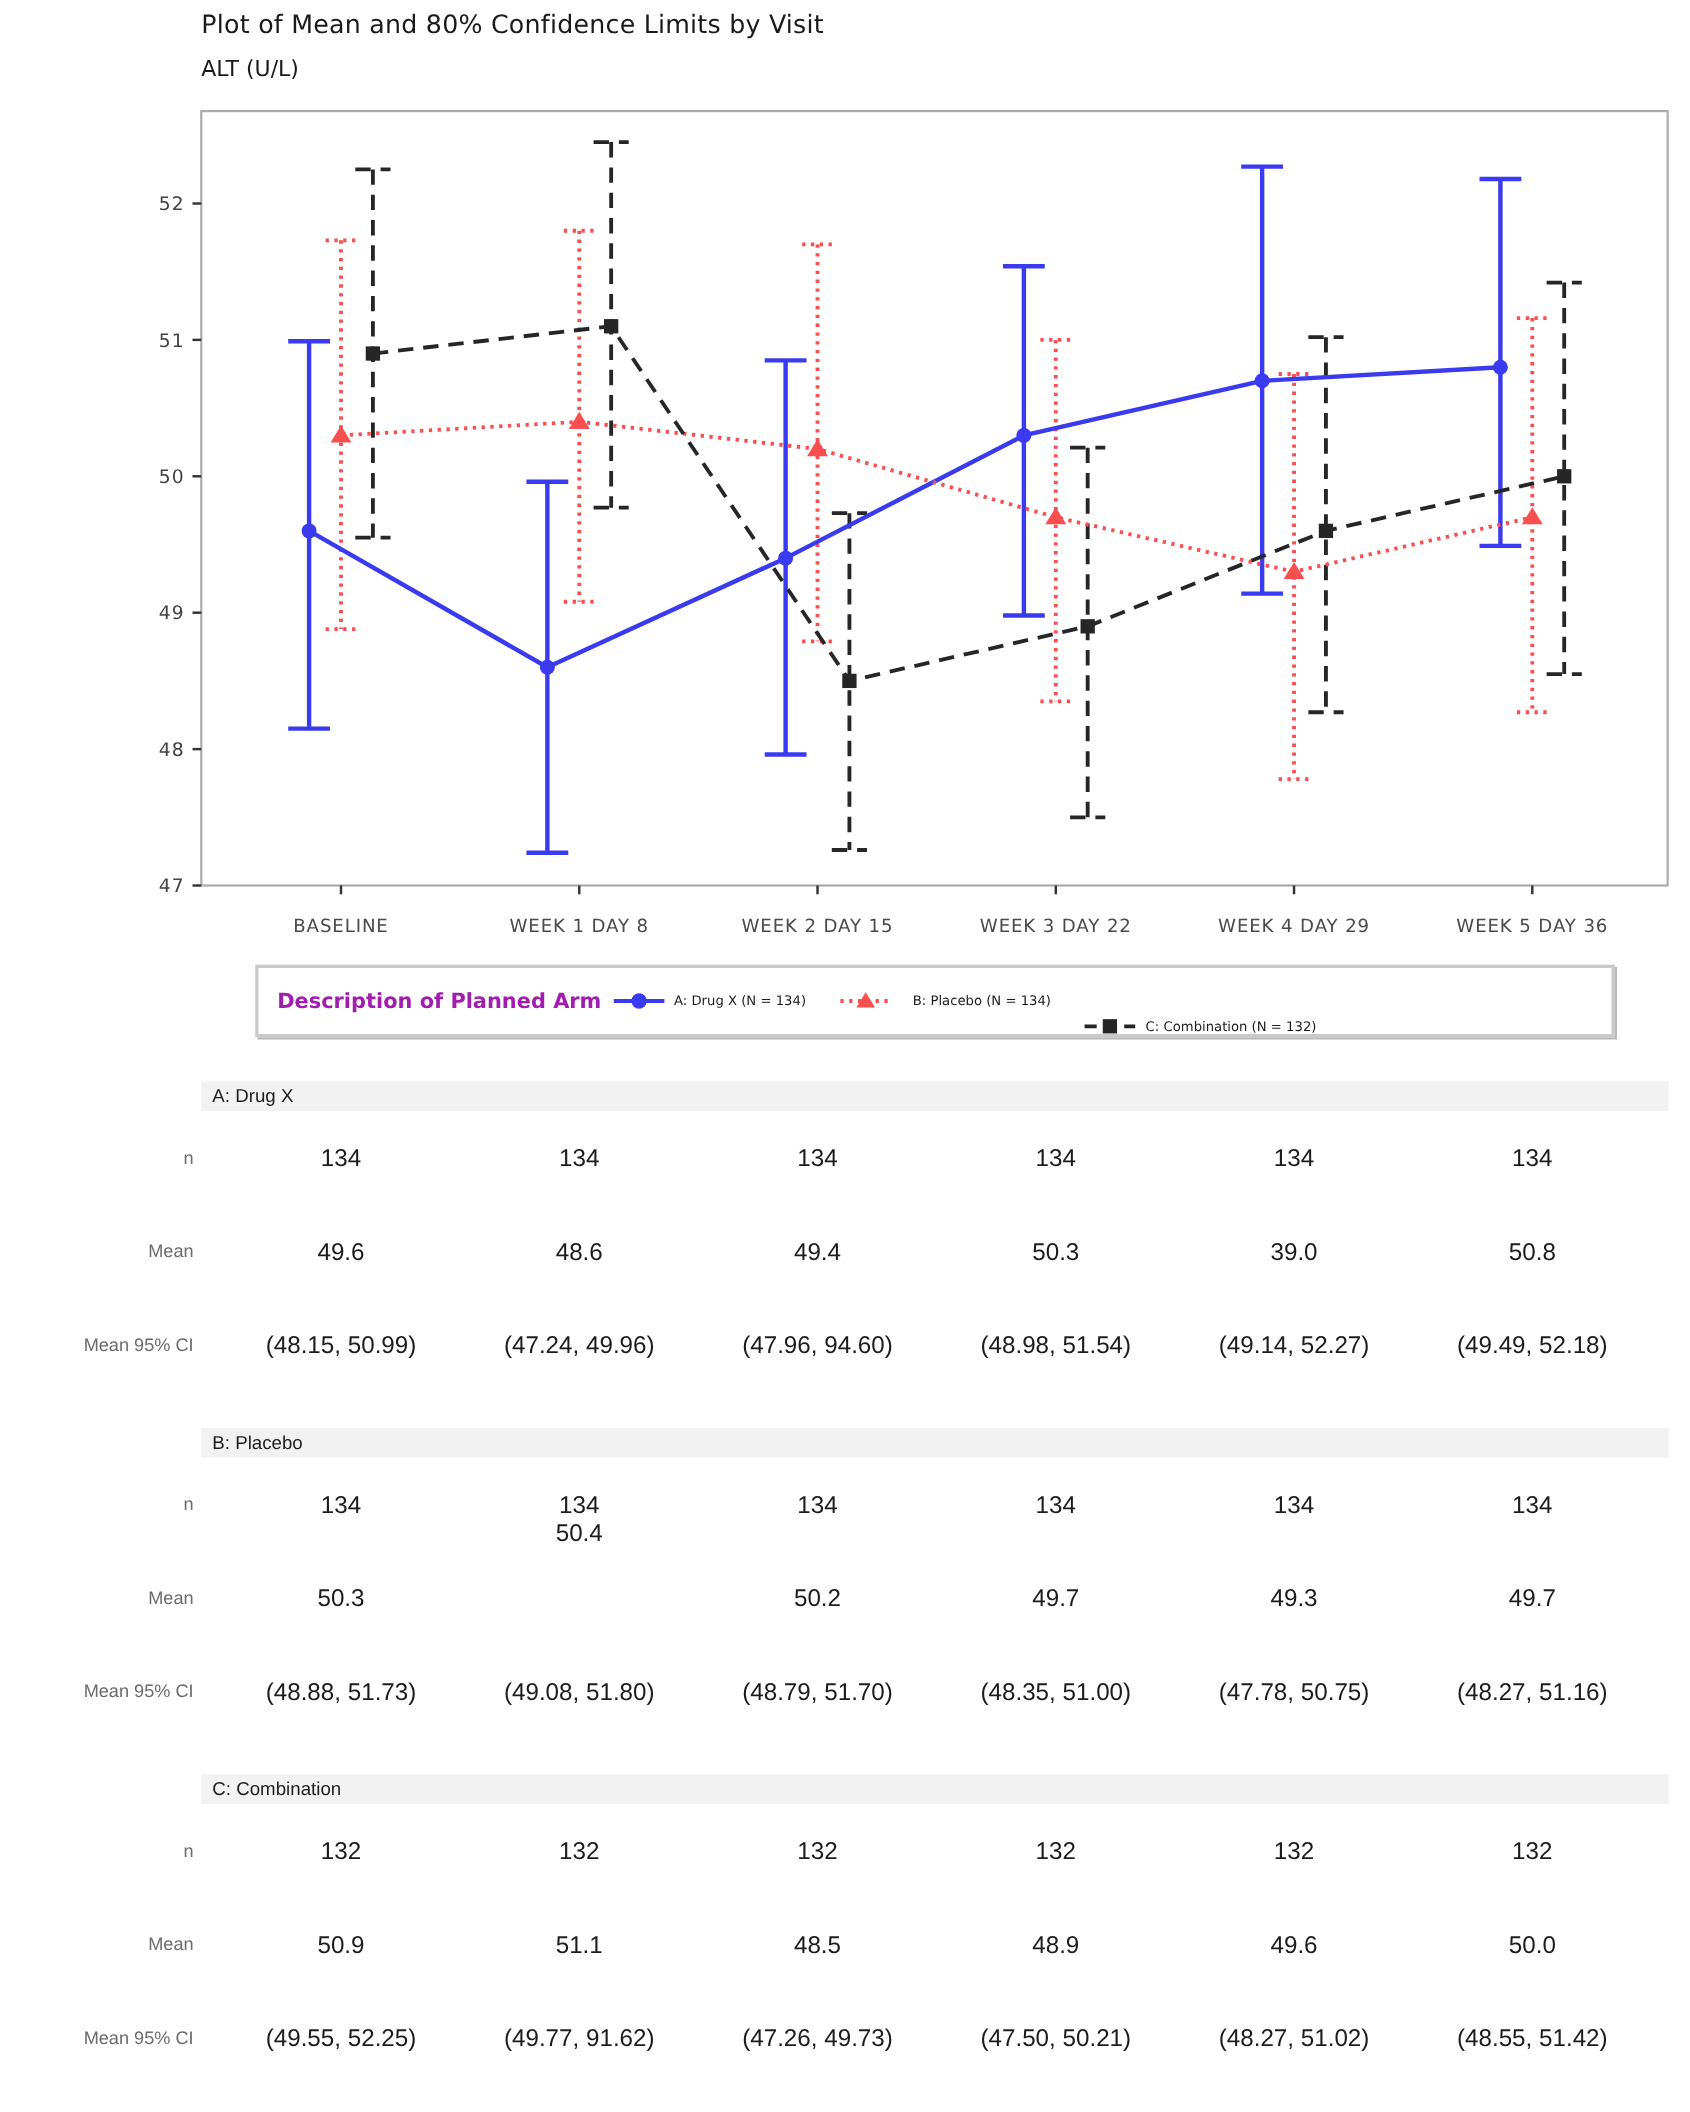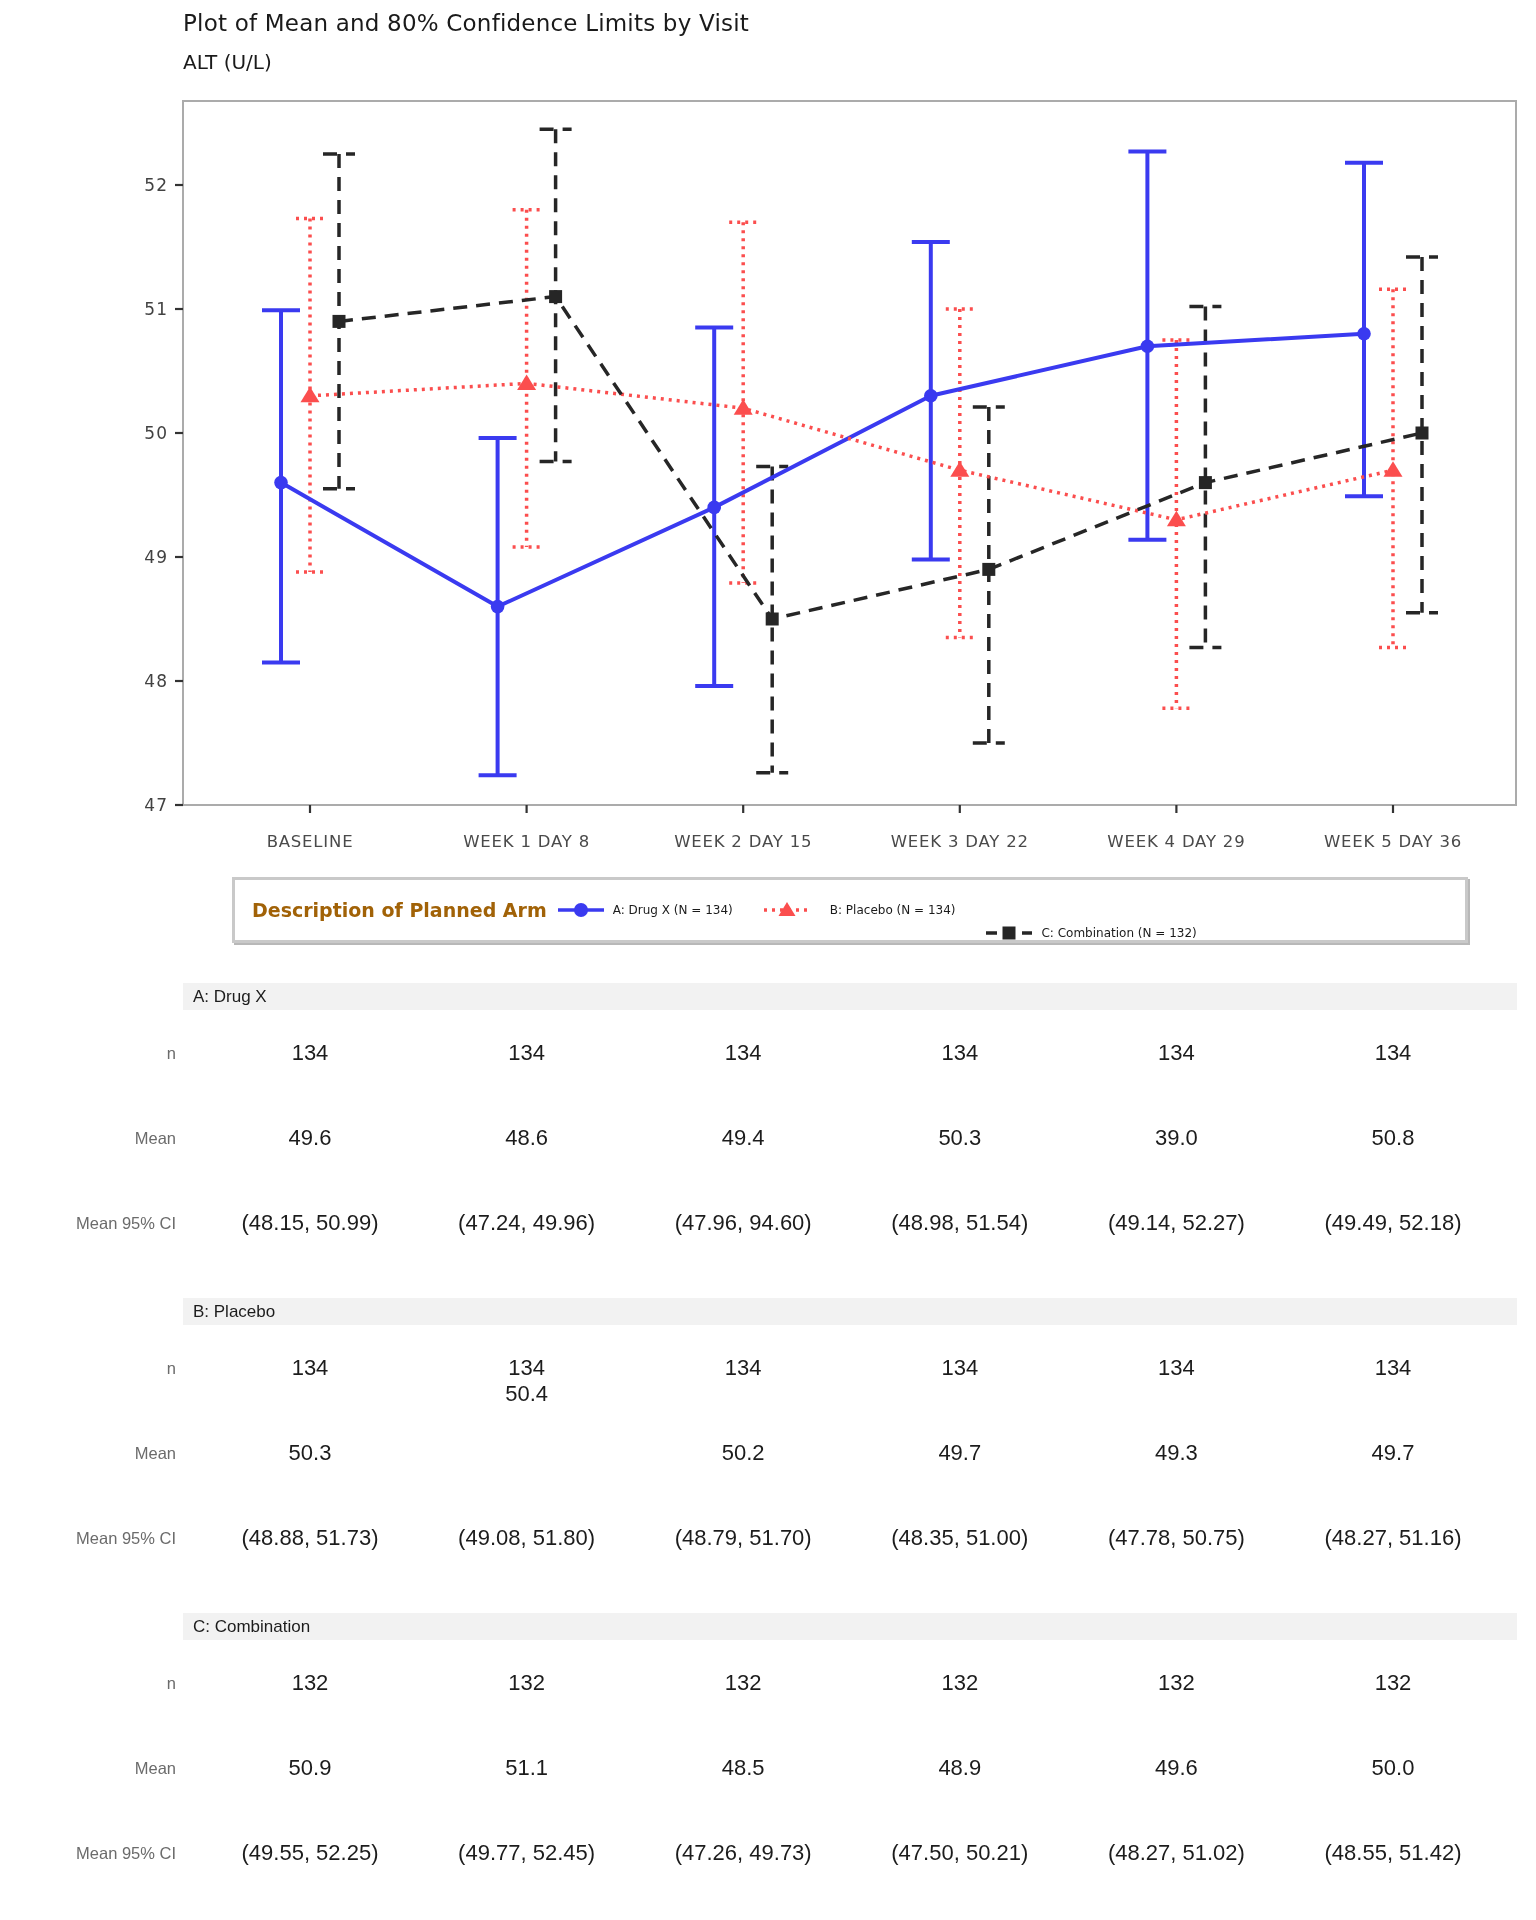--- a/index.html
+++ b/index.html
@@ -15,21 +15,21 @@
     position:absolute;left:183px;top:50px;font-size:20px;color:#1a1a1a;
     font-weight:400;
   }
   #plot-svg{position:absolute;left:0;top:0;}
   .legend-box{
     position:absolute;left:232px;top:877px;width:1236px;height:66px;
     background:#ffffff;border:3px solid #c9c9c9;box-shadow:2px 2px 0 #b8b8b8;
     box-sizing:border-box;display:flex;align-items:center;padding-left:17px;
   }
   .legend-title{
-    font-size:19px;font-weight:700;color:#a16207;white-space:nowrap;
+    font-size:19px;font-weight:700;color:#a21caf;white-space:nowrap;
   }
   .legend-item{display:flex;align-items:center;white-space:nowrap;}
   .legend-item .key{margin-right:8px;}
   .legend-item .lbl{font-size:12px;color:#1b1b1b;}
   .section-band{
     position:absolute;left:183px;width:1334px;height:27px;background:#f2f2f2;
     font-family:"Liberation Sans",sans-serif;font-size:17px;color:#1c1c1c;
     line-height:27px;padding-left:10px;box-sizing:border-box;
   }
   .row-label{
@@ -233,18 +233,18 @@
     <div class="cell" style="left: 1281px; top: 1671px;">132</div>
     <div class="row-label" style="top: 1756px;">Mean</div>
     <div class="cell" style="left: 198px; top: 1756px;">50.9</div>
     <div class="cell" style="left: 414.6px; top: 1756px;">51.1</div>
     <div class="cell" style="left: 631.2px; top: 1756px;">48.5</div>
     <div class="cell" style="left: 847.8px; top: 1756px;">48.9</div>
     <div class="cell" style="left: 1064.4px; top: 1756px;">49.6</div>
     <div class="cell" style="left: 1281px; top: 1756px;">50.0</div>
     <div class="row-label" style="top: 1841px;">Mean 95% CI</div>
     <div class="cell" style="left: 198px; top: 1841px;">(49.55, 52.25)</div>
-    <div class="cell" style="left: 414.6px; top: 1841px;">(49.77, 52.45)</div>
+    <div class="cell" style="left: 414.6px; top: 1841px;">(49.77, 91.62)</div>
     <div class="cell" style="left: 631.2px; top: 1841px;">(47.26, 49.73)</div>
     <div class="cell" style="left: 847.8px; top: 1841px;">(47.50, 50.21)</div>
     <div class="cell" style="left: 1064.4px; top: 1841px;">(48.27, 51.02)</div>
     <div class="cell" style="left: 1281px; top: 1841px;">(48.55, 51.42)</div>
   </div>
 
 </body></html>

